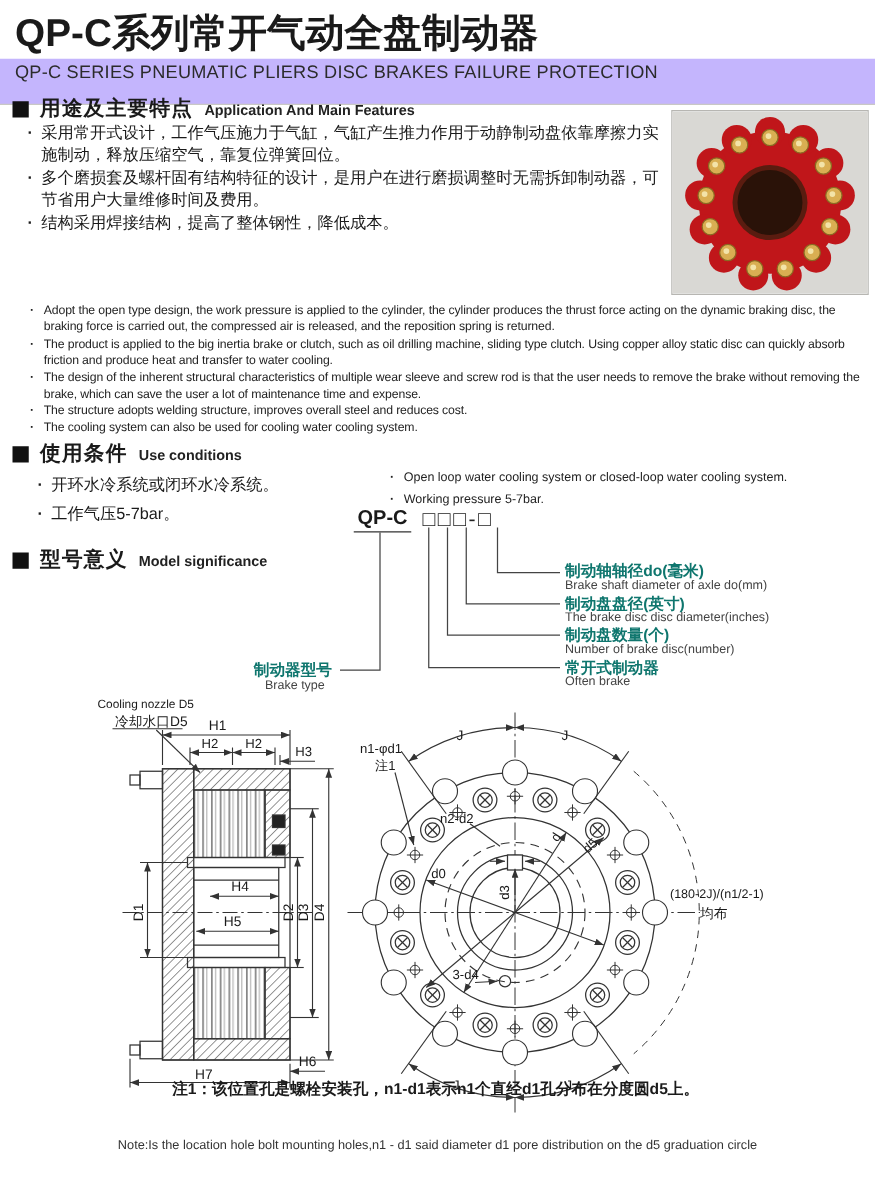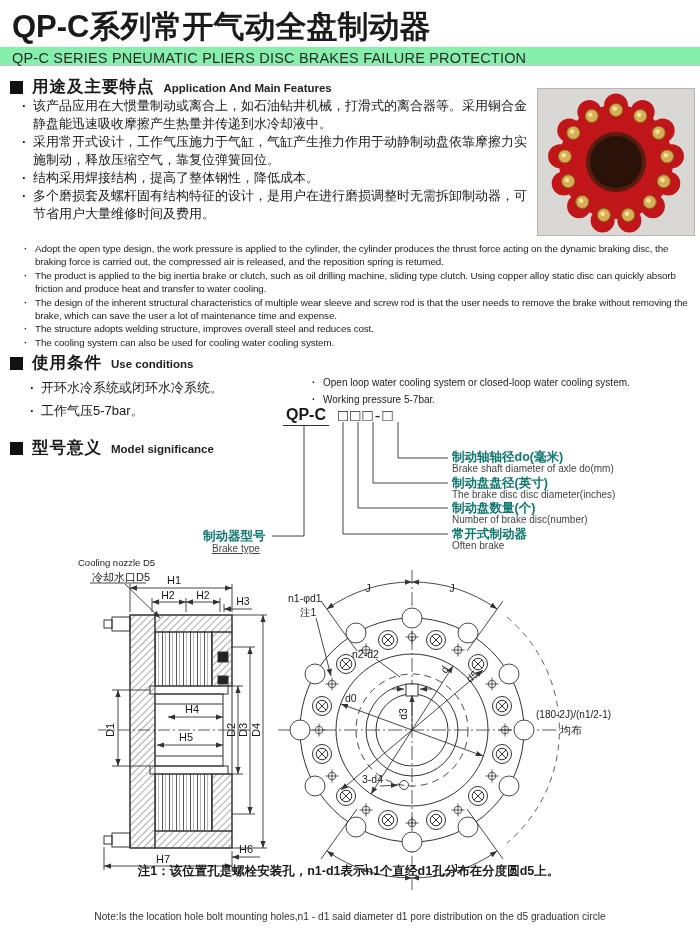--- a/index.html
+++ b/index.html
@@ -4,21 +4,21 @@
 <style>
   html,body{margin:0;padding:0;}
   body{
     width:700px;height:950px;position:relative;background:#fff;
     font-family:"Liberation Sans","DejaVu Sans",sans-serif;color:#1a1a1a;
     overflow:hidden;
   }
   .abs{position:absolute;}
   
   .title{left:12px;top:6px;font-size:31px;font-weight:700;letter-spacing:0;white-space:nowrap;}
-  .subbar{left:0;top:47px;width:700px;height:19px;background:#86efac;border-bottom:1px solid #c9c8c5;box-sizing:border-box;}
+  .subbar{left:0;top:47px;width:700px;height:37px;background:#c4b5fd;border-bottom:1px solid #c9c8c5;box-sizing:border-box;}
   .subbar span{display:block;padding-left:12px;line-height:22px;font-size:14.5px;color:#2b2b2b;letter-spacing:.2px;}
   
   .sechead{display:flex;align-items:baseline;gap:9px;}
   .sqmark{width:13px;height:13px;background:#111;align-self:center;flex:0 0 auto;}
   .sechead .zh{font-size:16.5px;font-weight:700;letter-spacing:1px;}
   .sechead .en{font-size:11.5px;font-weight:700;color:#222;}
   
   .blist .li{position:relative;padding-left:13px;}
   .blist .li:before{content:"\00B7";position:absolute;left:2px;font-weight:700;}
   .zhlist{font-size:13px;line-height:18px;width:510px;}
@@ -46,24 +46,23 @@
   <span>QP-C SERIES PNEUMATIC PLIERS DISC BRAKES FAILURE PROTECTION</span>
 </div>
 
 <div class="abs sechead" style="left:10px;top:76px;">
   <span class="sqmark"></span>
   <span class="zh">用途及主要特点</span>
   <span class="en">Application And Main Features</span>
 </div>
 
 <div class="abs blist zhlist" style="left:20px;top:97px;">
-  <div class="li">该产品应用在大惯量制动或离合上，如石油钻井机械，打滑式的离合器等。采用铜合金静盘能迅速吸收摩擦产生热量并传递到水冷却液中。</div>
   <div class="li">采用常开式设计，工作气压施力于气缸，气缸产生推力作用于动静制动盘依靠摩擦力实施制动，释放压缩空气，靠复位弹簧回位。</div>
+  <div class="li">多个磨损套及螺杆固有结构特征的设计，是用户在进行磨损调整时无需拆卸制动器，可节省用户大量维修时间及费用。</div>
   <div class="li">结构采用焊接结构，提高了整体钢性，降低成本。</div>
-  <div class="li">多个磨损套及螺杆固有结构特征的设计，是用户在进行磨损调整时无需拆卸制动器，可节省用户大量维修时间及费用。</div>
 </div>
 
 <div class="abs photo">
   <svg width="156" height="146" viewBox="0 0 156 146">
     <rect x="0" y="0" width="156" height="146" fill="#d9d8d4"></rect>
     <g fill="#c0161a">
       <circle cx="78" cy="73" r="57"></circle>
       <circle cx="78" cy="16.5" r="12"></circle>
         <circle cx="104.6" cy="22.9" r="12"></circle>
       <circle cx="124.7" cy="41.4" r="12"></circle>
@@ -162,21 +161,21 @@
 
 <div class="abs mlabel-zh" style="left:452px;top:449px;">制动轴轴径do(毫米)</div>
 <div class="abs mlabel-en" style="left:452px;top:463px;">Brake shaft diameter of axle do(mm)</div>
 <div class="abs mlabel-zh" style="left:452px;top:475px;">制动盘盘径(英寸)</div>
 <div class="abs mlabel-en" style="left:452px;top:489px;">The brake disc disc diameter(inches)</div>
 <div class="abs mlabel-zh" style="left:452px;top:500px;">制动盘数量(个)</div>
 <div class="abs mlabel-en" style="left:452px;top:514px;">Number of brake disc(number)</div>
 <div class="abs mlabel-zh" style="left:452px;top:526px;">常开式制动器</div>
 <div class="abs mlabel-en" style="left:452px;top:540px;text-align:center;">Often brake</div>
 <div class="abs mlabel-zh" style="left:203px;top:528px;">制动器型号</div>
-<div class="abs mlabel-en" style="left:212px;top:543px;text-decoration:underline;">Brake type</div>
+<div class="abs mlabel-en" style="left:212px;top:543px;">Brake type</div>
 
 <svg class="abs" style="left:0;top:552px;" width="700" height="340" viewBox="0 0 700 340">
   <defs>
     <pattern id="hatch" width="5" height="5" patternUnits="userSpaceOnUse" patternTransform="rotate(45)">
       <line x1="0" y1="0" x2="0" y2="5" stroke="#555" stroke-width="1"></line>
     </pattern>
     <pattern id="vs" width="7" height="7" patternUnits="userSpaceOnUse">
       <line x1="1.5" y1="0" x2="1.5" y2="7" stroke="#444" stroke-width="0.9"></line>
       <line x1="4.5" y1="0" x2="4.5" y2="7" stroke="#888" stroke-width="0.6"></line>
     </pattern>

